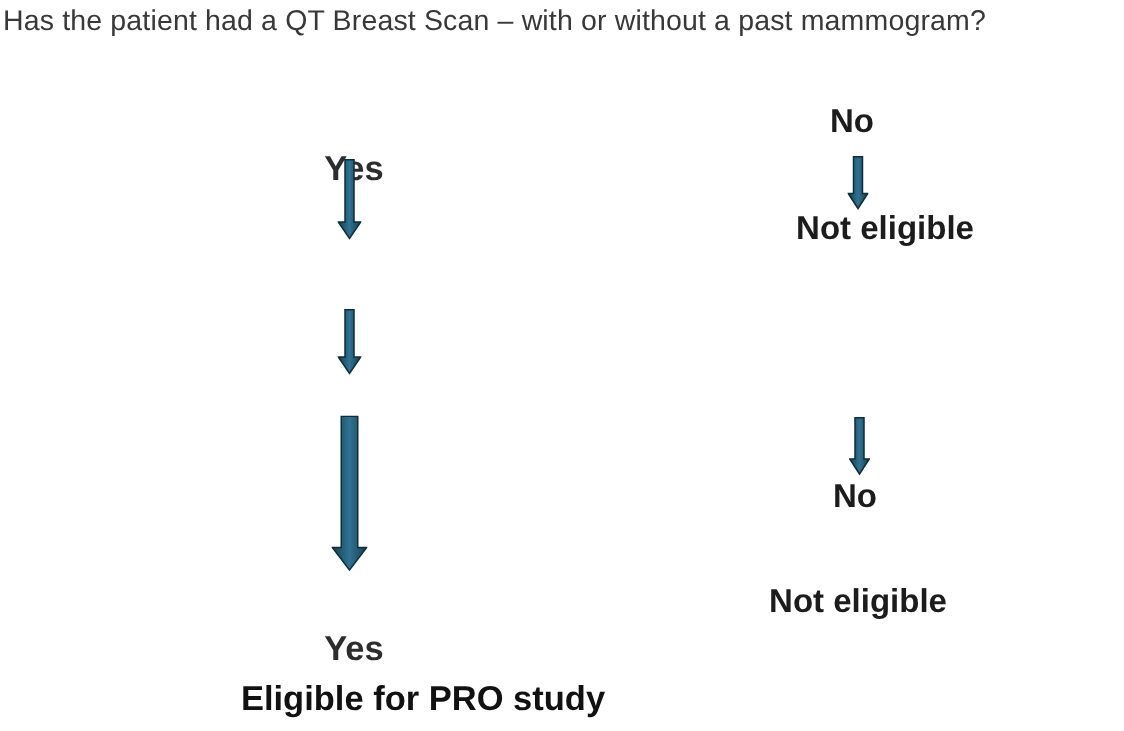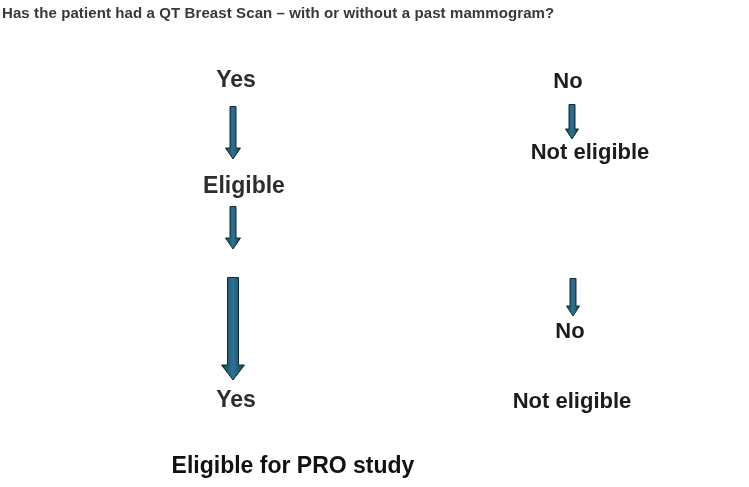--- a/index.html
+++ b/index.html
@@ -10,32 +10,33 @@
   }
   .canvas {
     position: relative;
     width: 749px;
     height: 487px;
     background: #ffffff;
     overflow: hidden;
   }
   .abs { position: absolute; }
   .question {
-    font-size: 15px;
-    font-weight: bold;
+    font-size: 19px;
+    font-weight: normal;
     color: #383838;
     letter-spacing: 0.1px;
     white-space: nowrap;
   }
   .label-strong {
     font-size: 23px;
     font-weight: bold;
     color: #2d2d2d;
     text-align: center;
     white-space: nowrap;
+    margin-top: 33px;
   }
   .label-plain {
     font-size: 22px;
     font-weight: bold;
     color: #1c1c1c;
     text-align: center;
     white-space: nowrap;
   }
   .label-final {
     font-size: 23px;
@@ -69,34 +70,33 @@
   </svg>
 
   <div class="abs question" style="left:2px; top:4px;">Has the patient had a QT Breast Scan – with or without a past mammogram?</div>
 
   <div class="abs label-strong" style="left:156px; top:66px; width:160px;">Yes</div>
 
   <svg class="abs arrow-svg" style="left:225px; top:106px;" width="16" height="54" viewBox="0 0 16 54">
     <polygon class="arrow-shape" points="5,0.5 11,0.5 11,42 15.5,42 8,53 0.5,42 5,42"></polygon>
   </svg>
 
-  <div class="abs label-strong" style="left:164px; top:172px; width:160px;">Eligible</div>
 
   <svg class="abs arrow-svg" style="left:225px; top:206px;" width="16" height="44" viewBox="0 0 16 44">
     <polygon class="arrow-shape" points="5,0.5 11,0.5 11,32 15.5,32 8,43 0.5,32 5,32"></polygon>
   </svg>
 
 
   <svg class="abs arrow-svg" style="left:221px; top:277px;" width="24" height="104" viewBox="0 0 24 104">
     <polygon class="arrow-shape" points="6.5,0.5 17.5,0.5 17.5,88 23.5,88 12,103 0.5,88 6.5,88"></polygon>
   </svg>
 
   <div class="abs label-strong" style="left:156px; top:386px; width:160px;">Yes</div>
 
-  <div class="abs label-final" style="left:143px; top:452px; width:300px;">Eligible for PRO study</div>
+  <div class="abs label-final" style="left:132px; top:452px; width:300px;">Eligible for PRO study</div>
 
   <div class="abs label-plain" style="left:488px; top:68px; width:160px;">No</div>
 
   <svg class="abs arrow-svg" style="left:565px; top:104px;" width="14" height="36" viewBox="0 0 14 36">
     <polygon class="arrow-shape" points="4,0.5 10,0.5 10,25 13.5,25 7,35 0.5,25 4,25"></polygon>
   </svg>
 
   <div class="abs label-plain" style="left:510px; top:139px; width:160px;">Not eligible</div>
 
   <svg class="abs arrow-svg" style="left:566px; top:278px;" width="14" height="39" viewBox="0 0 14 39">

